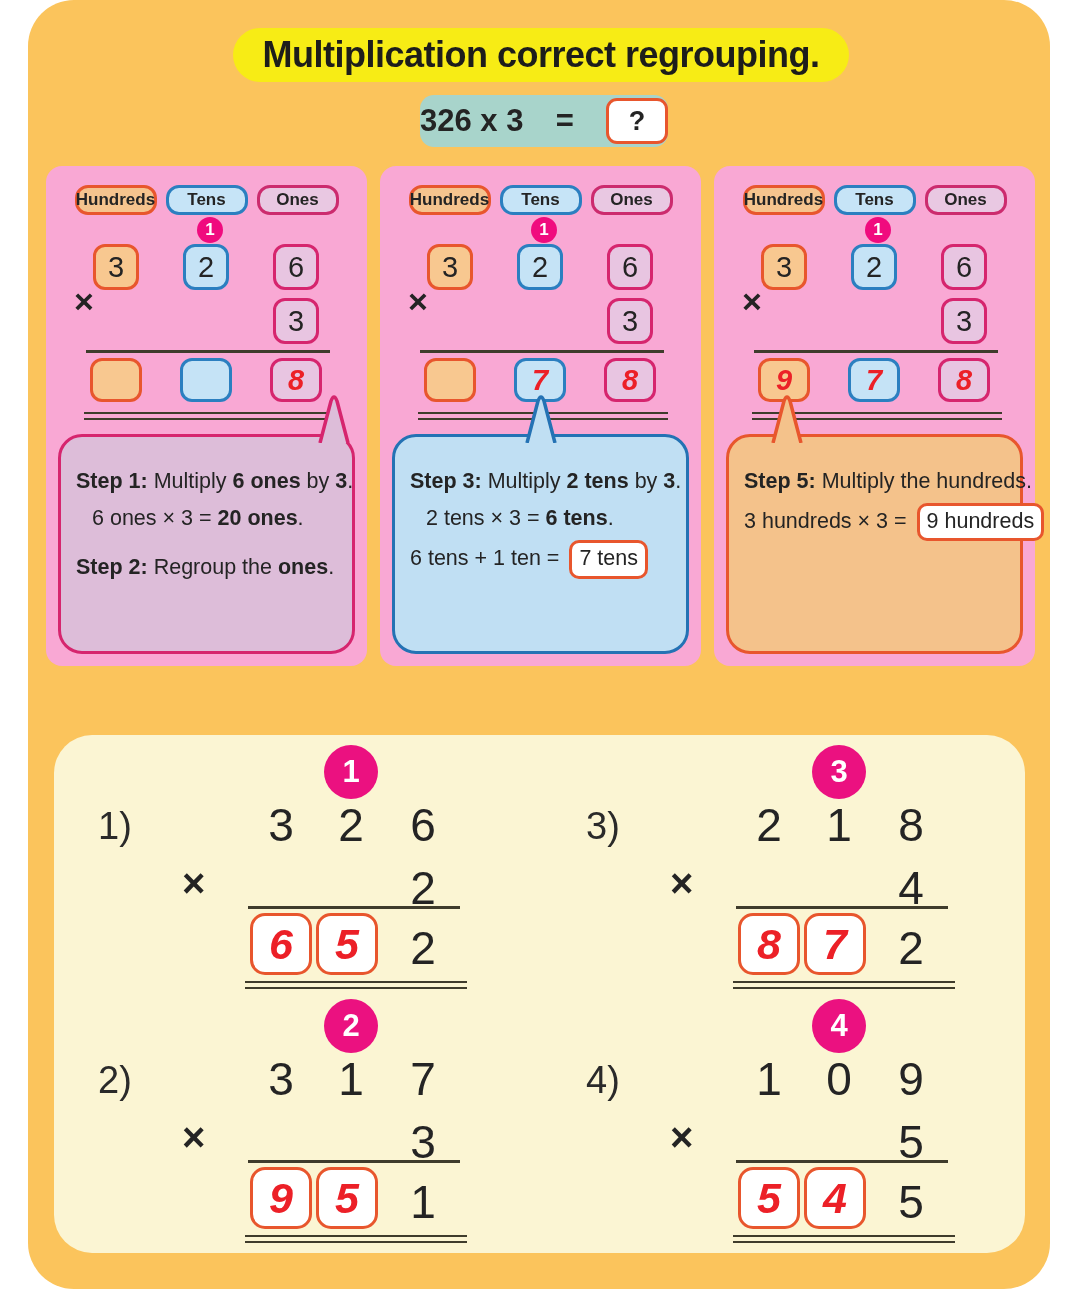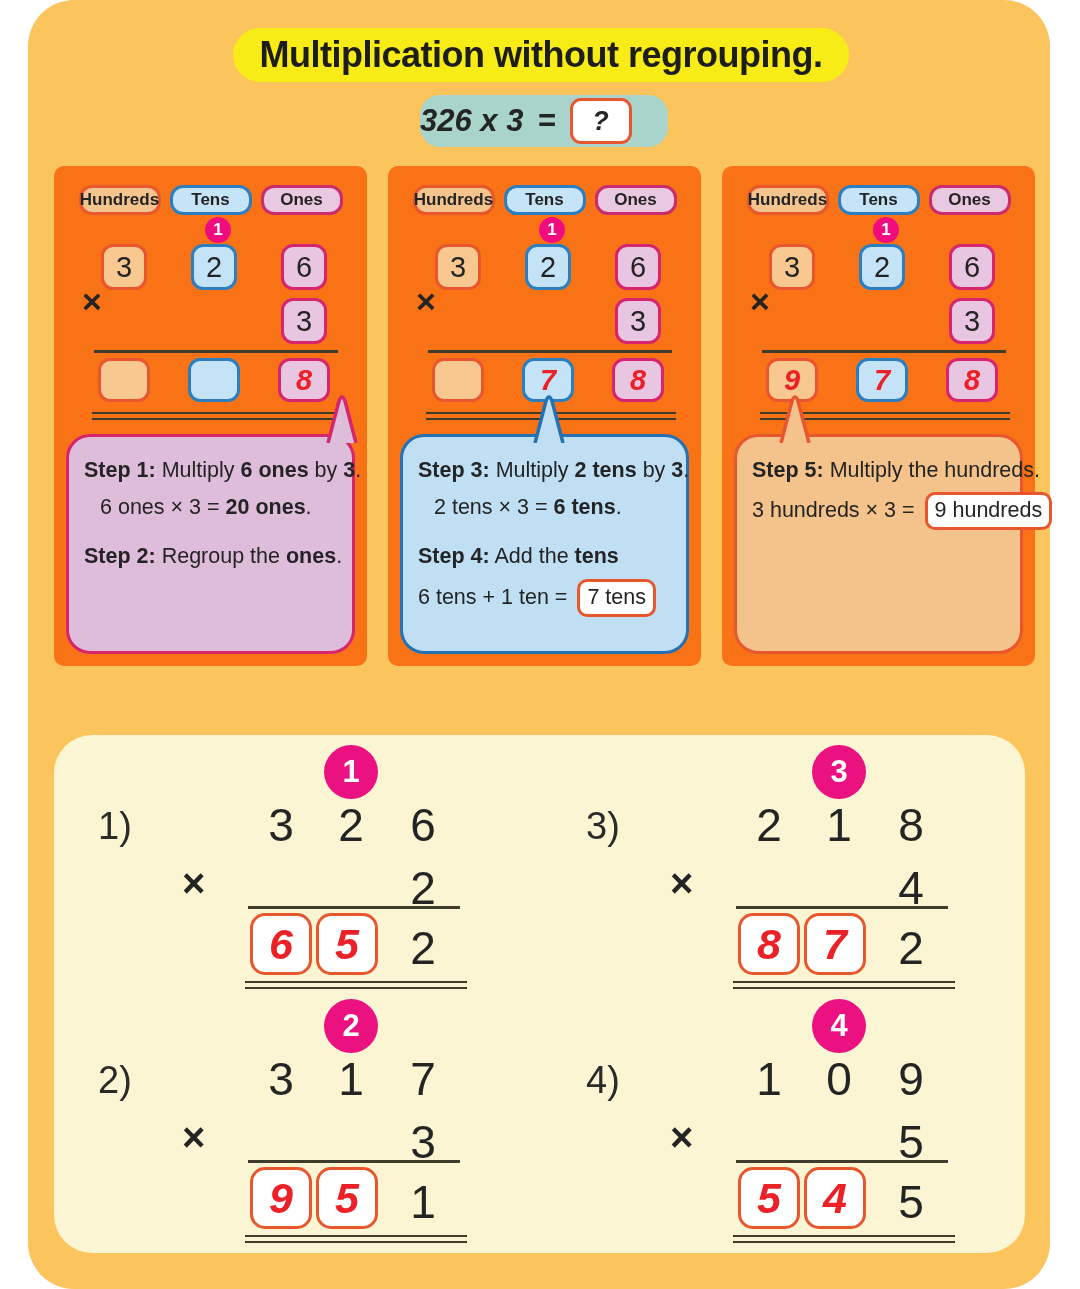--- a/index.html
+++ b/index.html
@@ -5,28 +5,28 @@
   html,body{margin:0;padding:0;background:#ffffff;}
   body{width:1080px;height:1289px;position:relative;font-family:"Liberation Sans","DejaVu Sans",sans-serif;color:#242424;overflow:hidden;}
   .b{font-weight:bold;}
   .canvas{position:absolute;left:28px;top:0;right:30px;bottom:0;background:#FBC45C;border-radius:46px;}
 
   
   .title-pill{position:absolute;left:205px;top:28px;width:616px;height:54px;background:#F7EC15;border-radius:28px;
     display:flex;align-items:center;justify-content:center;font-size:36px;font-weight:bold;color:#1d1d1b;letter-spacing:-0.5px;}
 
   
-  .equation{position:absolute;left:392px;top:95px;width:248px;height:52px;background:#A8D4CB;border-radius:20px;
-    display:flex;align-items:center;justify-content:flex-start;gap:14px;font-size:31px;font-weight:bold;color:#242424;font-style:italic;}
+  .equation{position:absolute;left:392px;top:95px;width:248px;height:52px;background:#A8D4CB;border-radius:14px;
+    display:flex;align-items:center;justify-content:space-between;gap:14px;font-size:31px;font-weight:bold;color:#242424;}
   .qbox{width:56px;height:40px;background:#ffffff;border:3px solid #E8562D;border-radius:11px;
     display:flex;align-items:center;justify-content:center;font-size:27px;font-weight:bold;color:#242424;}
 
   
   .panels{position:absolute;left:18px;top:166px;right:15px;height:500px;display:flex;gap:13px;}
-  .panel{flex:1;background:#f97316;border-radius:10px;position:relative;margin-left:8px;}
+  .panel{flex:1;background:#f9a8d4;border-radius:16px;position:relative;}
   .phead{position:absolute;left:0;right:0;top:19px;display:flex;justify-content:center;gap:9px;}
   .colpill{width:82px;height:30px;border-radius:13px;border:3px solid;display:flex;align-items:center;justify-content:center;
     font-size:17px;font-weight:bold;color:#242424;box-sizing:border-box;}
   .pill-h{background:#F5C48E;border-color:#E8562D;}
   .pill-t{background:#C6E4F7;border-color:#2B7FC0;}
   .pill-o{background:#E9C8E2;border-color:#CC2B6E;}
   .mini-badge{position:absolute;left:151px;top:51px;width:26px;height:26px;border-radius:50%;background:#F00B7E;
     display:flex;align-items:center;justify-content:center;color:#fff;font-size:17px;font-weight:bold;}
   .digitrow{position:absolute;left:25px;width:270px;display:flex;}
   .cell{width:90px;display:flex;justify-content:center;}
@@ -41,21 +41,21 @@
   .sline{border-top:3px solid #3f3c2c;}
   .dline{height:4px;border-top:2.5px solid #3f3c2c;border-bottom:2.5px solid #3f3c2c;}
   .pl-line1{position:absolute;left:40px;width:244px;top:184px;}
   .pl-dline{position:absolute;left:38px;width:250px;top:246px;}
   .row1{top:78px;}
   .row2{top:132px;}
   .rowr{top:192px;}
 
   
   .bubble{position:absolute;left:12px;right:12px;top:268px;bottom:12px;border-radius:24px;border:3.5px solid;
-    box-sizing:border-box;padding:18px 13px 10px 15px;font-size:21.5px;line-height:1.45;color:#242424;}
+    box-sizing:border-box;padding:29px 13px 10px 15px;font-size:21.5px;line-height:1.45;color:#242424;}
   .bub-pink{background:#DDBDD9;border-color:#D6256E;}
   .bub-blue{background:#C0DFF3;border-color:#2472B4;}
   .bub-orange{background:#F4C28B;border-color:#E8562D;}
   .pointer{position:absolute;top:-42px;width:44px;height:48px;}
   .bubline{white-space:nowrap;}
   .indent{margin-left:16px;}
   .gap-top{margin-top:18px;}
   .small-gap{margin-top:6px;}
   .inline-answer{display:inline-block;background:#ffffff;border:3px solid #E8562D;border-radius:10px;
     padding:0px 7px 1px 7px;font-weight:normal;margin-left:4px;white-space:nowrap;}
@@ -77,21 +77,21 @@
     font-size:43px;font-style:italic;font-weight:bold;color:#EC2027;}
   .ab1{left:160px;}.ab2{left:226px;}
   .pans{position:absolute;left:298px;width:70px;text-align:center;top:178px;font-size:46px;color:#242424;}
   .prob-dline{position:absolute;left:155px;width:222px;top:238px;}
 </style>
 </head>
 <body>
 
 <div class="canvas">
 
-  <div class="title-pill">Multiplication without regrouping.</div>
+  <div class="title-pill">Multiplication correct regrouping.</div>
 
   <div class="equation">
     <span>326 x 3</span>
     <span>=</span>
     <span class="qbox">?</span>
   </div>
 
   <div class="panels">
 
     <div class="panel">
@@ -181,21 +181,20 @@
             <div class="dbox rbox box-o red-digit">8</div>
           </div>
       </div>
       <div class="dline pl-dline"></div>
       <div class="bubble bub-blue">
         <svg class="pointer" style="left:124px" viewBox="0 0 44 48">
           <path d="M8 48 L19 6 Q22 -2 25 6 L36 48" fill="#C0DFF3" stroke="#2472B4" stroke-width="3.5" stroke-linejoin="round"></path>
         </svg>
         <div class="bubline"><span class="b">Step 3:</span><span> Multiply </span><span class="b">2 tens</span><span> by </span><span class="b">3</span><span>.</span></div>
         <div class="bubline indent small-gap"><span>2 tens × 3 = </span><span class="b">6 tens</span><span>.</span></div>
-        <div class="bubline gap-top"><span class="b">Step 4:</span><span> Add the </span><span class="b">tens</span></div>
         <div class="bubline small-gap">
           <span><span>6 tens + 1 ten  = </span></span><span class="inline-answer">7 tens</span>
         </div>
       </div>
     </div>
 
     <div class="panel">
       <div class="phead">
         <div class="colpill pill-h">Hundreds</div>
         <div class="colpill pill-t">Tens</div>

